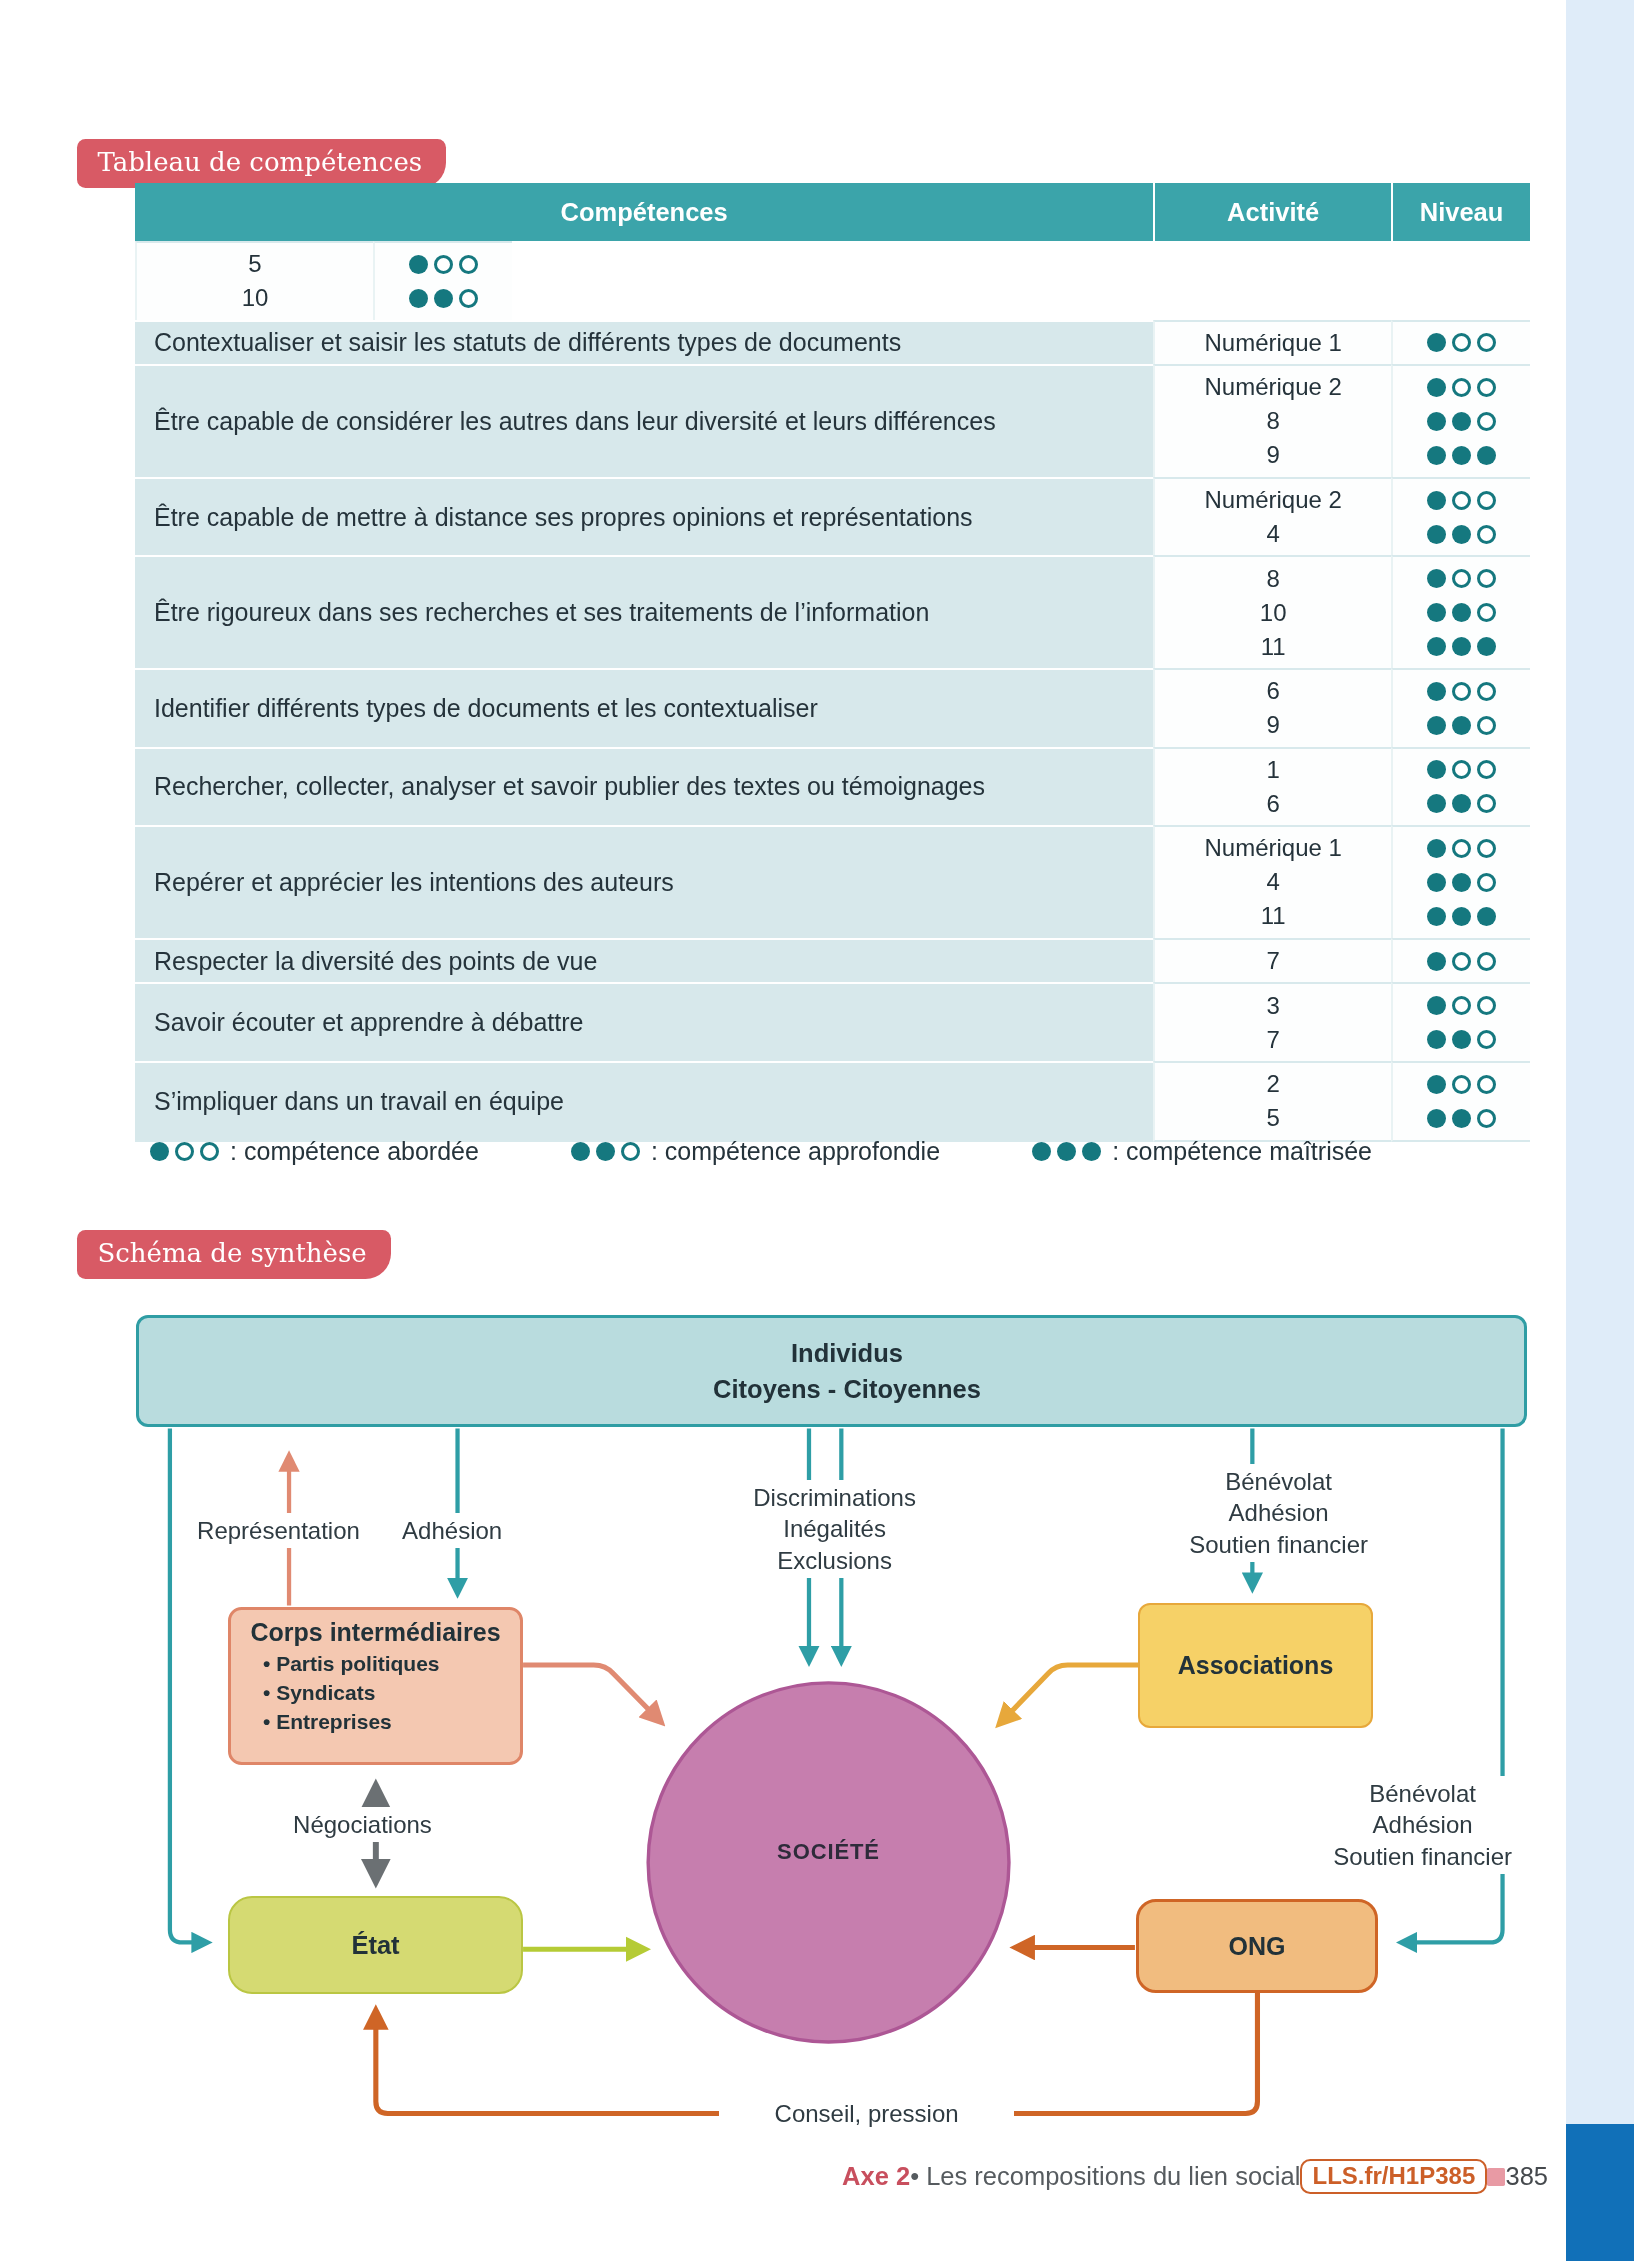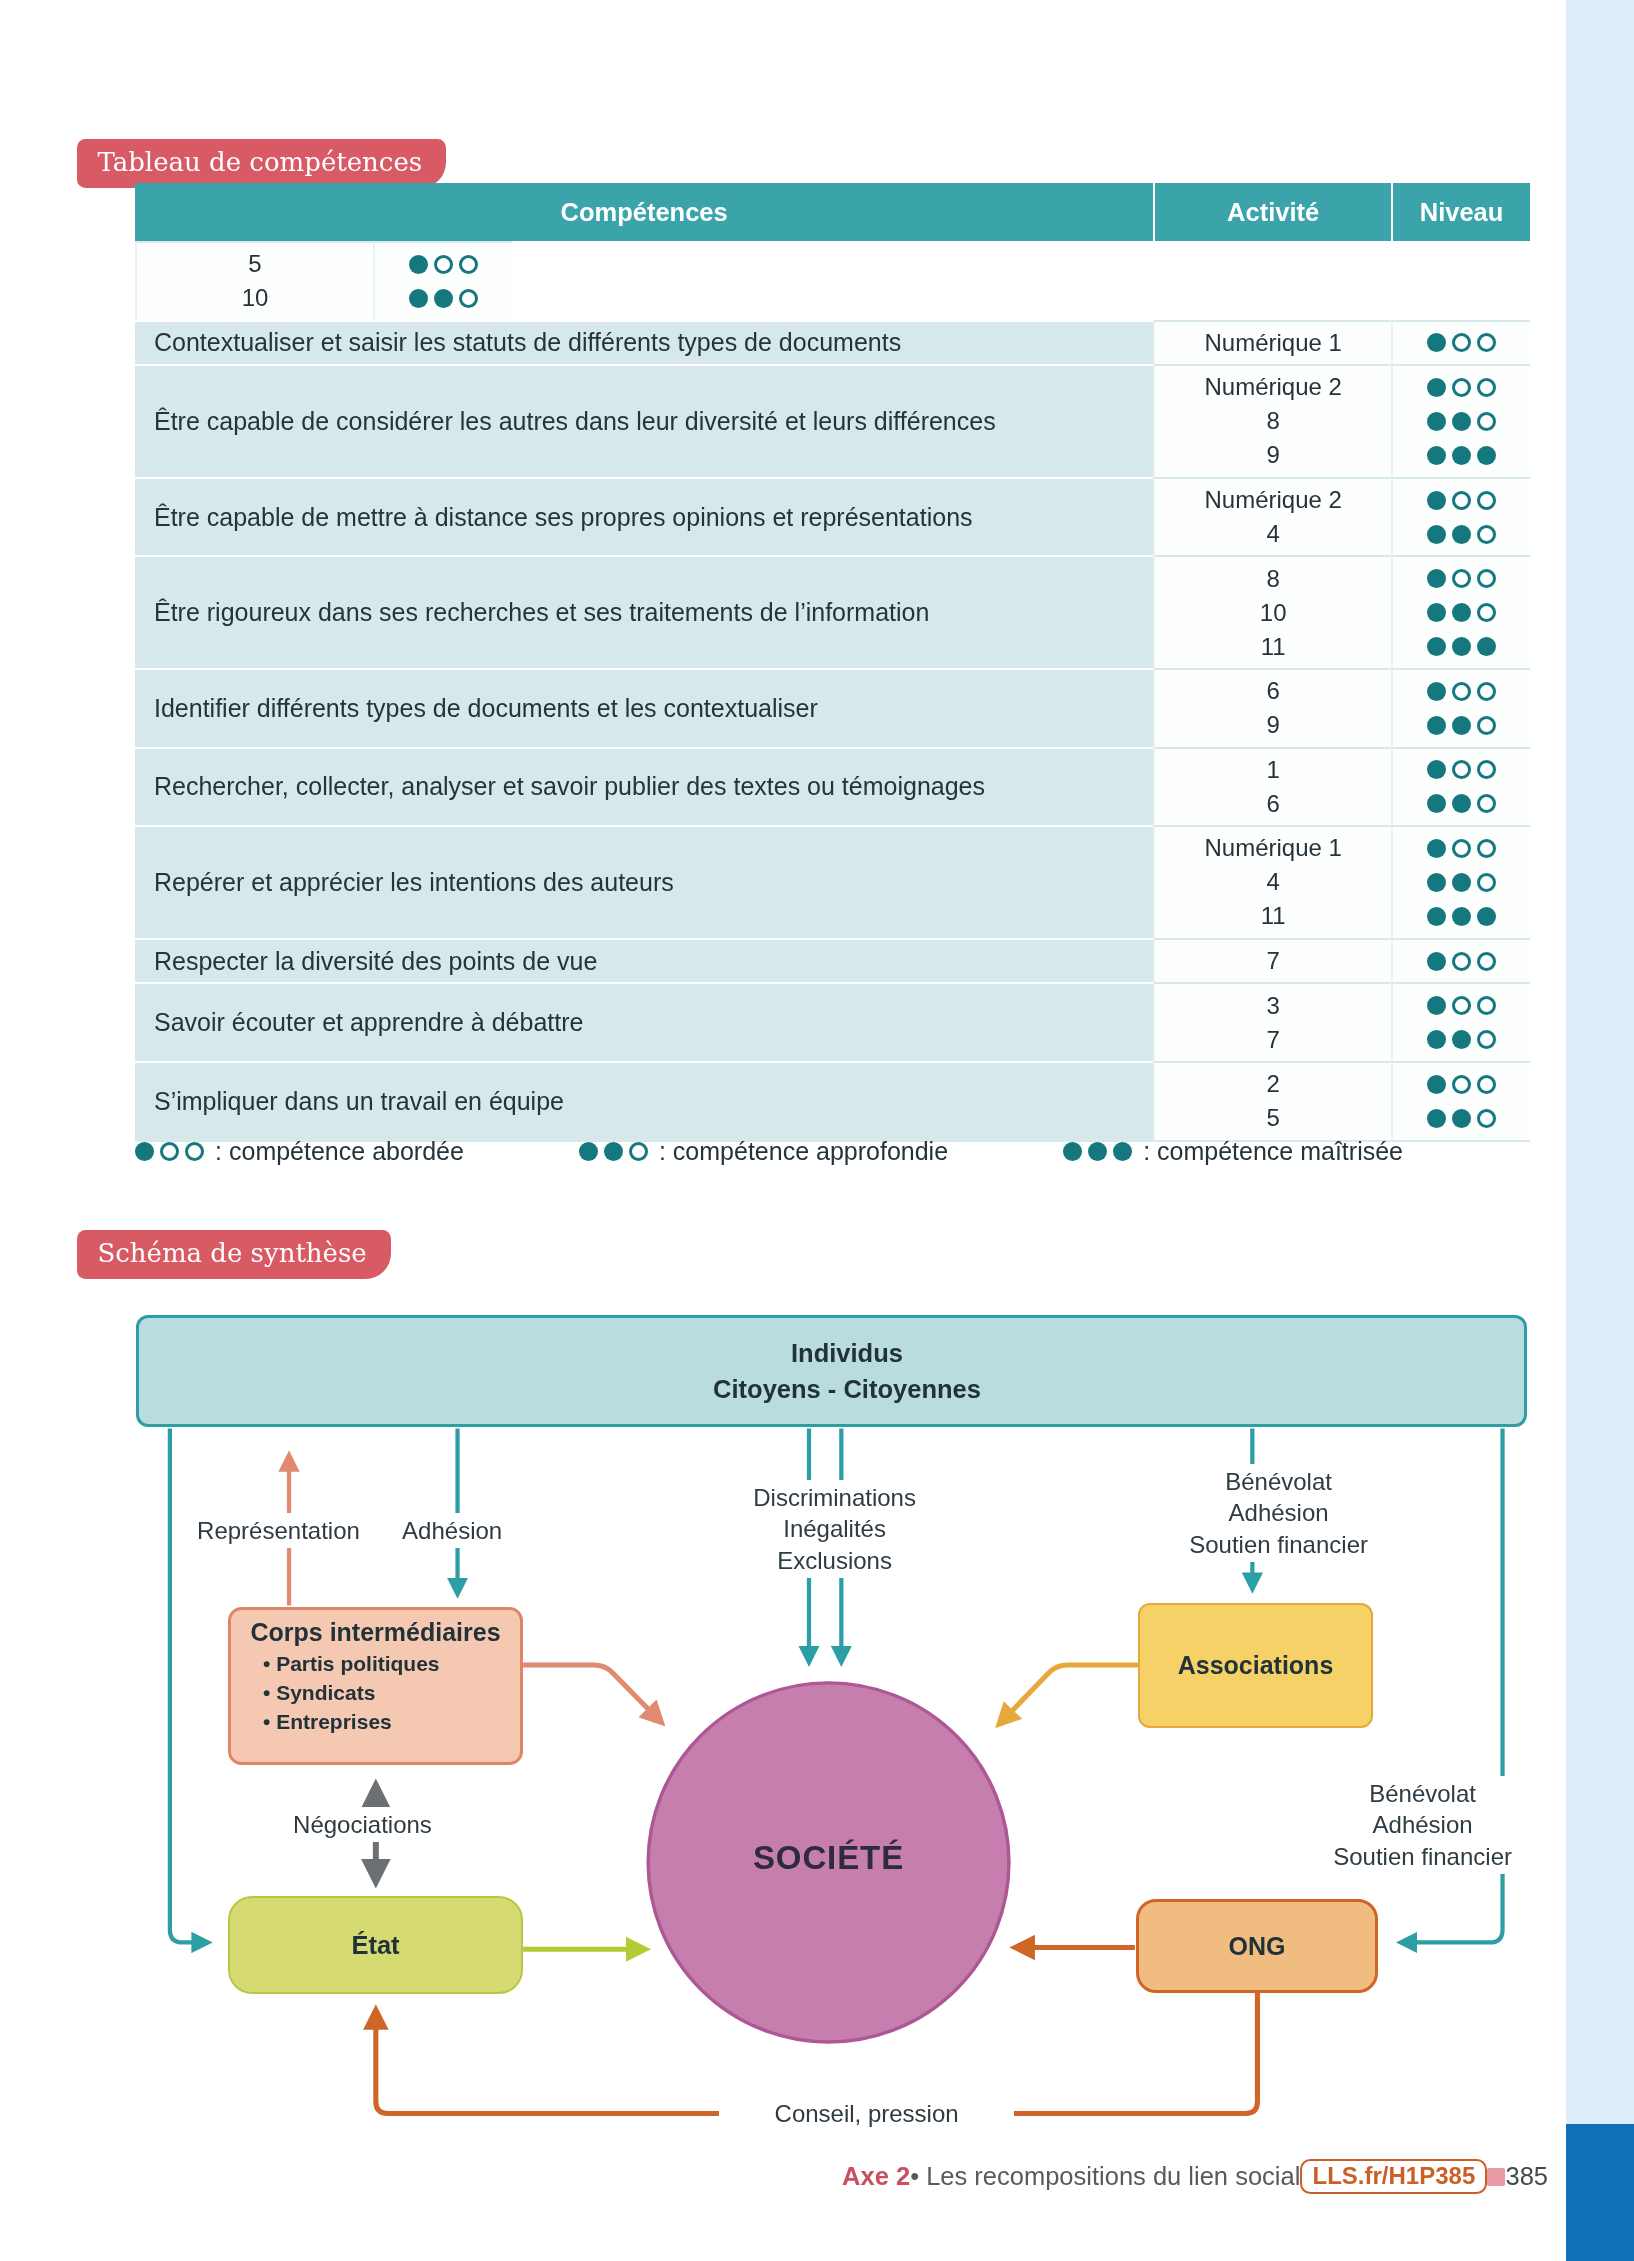--- a/index.html
+++ b/index.html
@@ -33,21 +33,21 @@
   .cell-niv{width:139px;background:#fdfefe;border-top:2.6px solid #d8e9ec;border-left:2.6px solid #e9f3f4;
             display:flex;flex-direction:column;justify-content:center;align-items:center;padding:4.3px 0;}
   .ctable .trow:last-child .cell{border-bottom:2.6px solid #d8e9ec;}
   .act-line{height:34px;line-height:34px;}
   .niv-line{height:34px;display:flex;align-items:center;justify-content:center;gap:6px;}
   .dot{width:19px;height:19px;border-radius:50%;box-sizing:border-box;display:inline-block;}
   .dot.filled{background:#15787f;}
   .dot.empty{background:#ffffff;border:3px solid #15787f;}
 
   
-  .legend{position:absolute;left:135px;top:1137px;display:flex;gap:115px;font-size:25px;align-items:center;justify-content:space-between;}
+  .legend{position:absolute;left:150px;top:1137px;display:flex;gap:92px;font-size:25px;align-items:center;justify-content:space-between;}
   .legend-item{display:flex;align-items:center;gap:6px;}
   .legend-item .label{margin-left:5.1px;}
 
   
   .schema-svg{position:absolute;left:0;top:1294px;z-index:1;}
   .sbox{position:absolute;z-index:2;box-sizing:border-box;display:flex;flex-direction:column;
         justify-content:center;align-items:center;font-weight:bold;}
   .box-individus{left:136px;top:1315px;width:1391px;height:112px;background:#b9dcde;
                  border:3.4px solid #2f9da4;border-radius:12px;font-size:25.5px;line-height:36px;color:#223239;padding-left:31px;}
   .box-corps{left:228px;top:1607px;width:295px;height:158px;background:#f4c8b1;
@@ -55,21 +55,21 @@
              padding-top:8px;font-size:25px;color:#223239;}
   .corps-list{font-weight:bold;font-size:21px;line-height:29px;align-self:flex-start;
               margin-left:32px;margin-top:1.7px;}
   .box-assoc{left:1138px;top:1603px;width:235px;height:125px;background:#f6d167;
              border:2.6px solid #e7a83b;border-radius:12px;font-size:25px;color:#223239;}
   .box-etat{left:228px;top:1896px;width:295px;height:98px;background:#d5da72;
             border:2.6px solid #bac643;border-radius:24px;font-size:25.5px;color:#223239;}
   .box-ong{left:1136px;top:1899px;width:242px;height:94px;background:#f1bc7f;
            border:3.4px solid #cf6526;border-radius:20px;font-size:25px;color:#223239;}
   .societe-label{position:absolute;left:722px;top:1839px;width:213px;z-index:2;text-align:center;
-                 font-weight:bold;font-size:33px;letter-spacing:0.9px;color:#2e2b3a;}
+                 font-weight:bold;font-size:22px;letter-spacing:0.9px;color:#2e2b3a;}
 
   .lbl{position:absolute;z-index:3;background:#ffffff;color:#2f3b42;font-size:24px;
        text-align:center;line-height:31.5px;padding:1.7px 5.1px;}
   .lbl-representation{left:192px;top:1513px;}
   .lbl-adhesion{left:397px;top:1513px;}
   .lbl-discriminations{left:725px;top:1480px;width:209px;}
   .lbl-benevolat-assoc{left:1168px;top:1464px;width:211px;}
   .lbl-benevolat-ong{left:1307px;top:1776px;width:221px;}
   .lbl-negociations{left:288px;top:1807px;}
   .lbl-conseil{left:719px;top:2096px;width:285px;}

